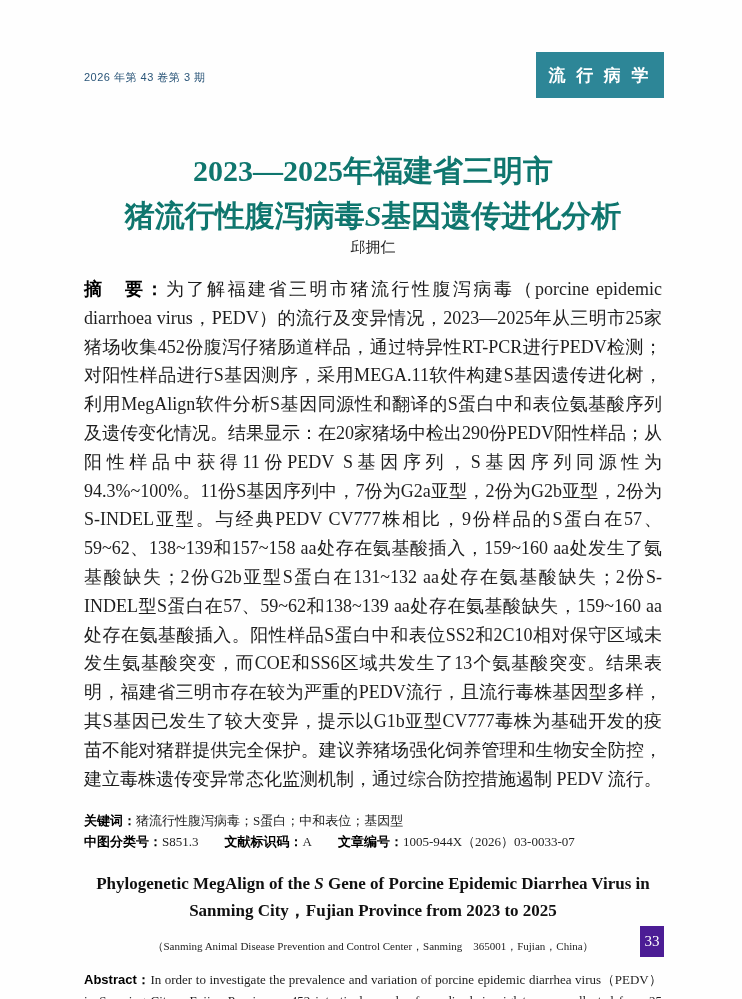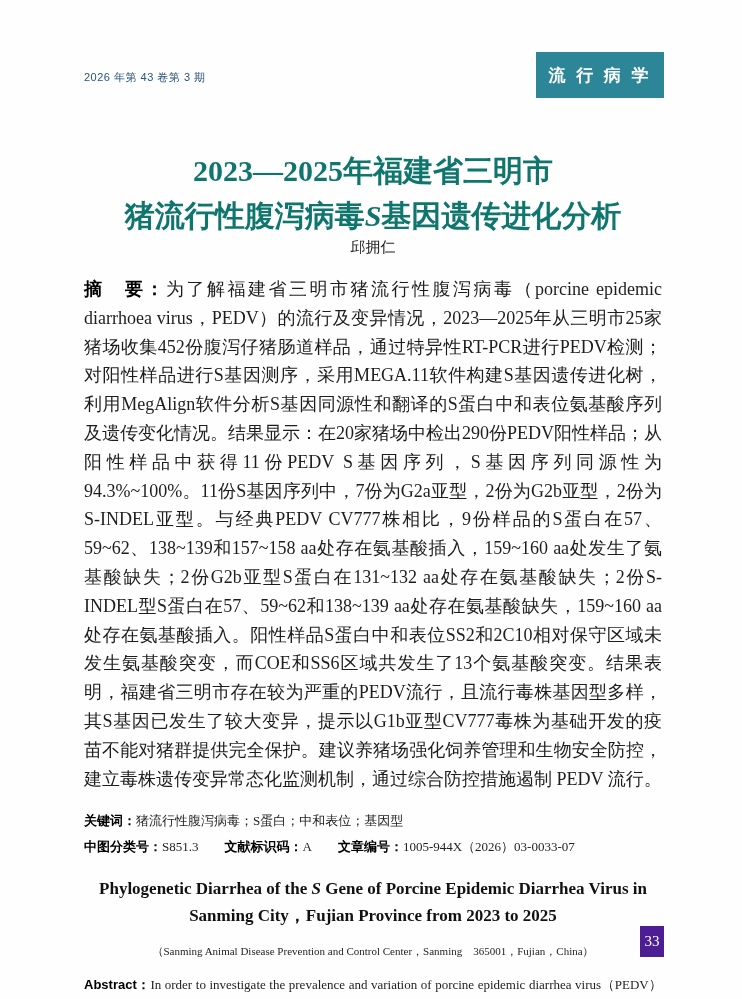--- a/index.html
+++ b/index.html
@@ -30,21 +30,21 @@
   }
   .cn-title .t-num { font-family:"Liberation Serif", serif; font-weight:600; }
   .cn-title .t-s { font-family:"Liberation Serif", serif; font-style:italic; font-weight:600; }
   .author { text-align:center; font-size:15px; }
   .affil { text-align:center; font-size:13.5px; margin-top:16px; }
   .abs {
     margin-top:18px; font-size:18px; line-height:1.6;
     text-align:justify; text-justify:inter-ideograph;
   }
   .lbl { font-family:"Liberation Sans", sans-serif; font-weight:bold; color:#000; }
-  .kv-line { font-size:13px; margin-top:5px; line-height:1.6; }
+  .kv-line { font-size:13px; line-height:1.6; }
   .meta-gap { margin-right:26px; }
   
   .en-title {
     margin-top:17px; text-align:center; font-weight:bold;
     font-size:17px; line-height:1.6; color:#111;
   }
   .en-title .t-s { font-style:italic; }
   .en-author { text-align:center; font-size:13.5px; margin-top:15px; }
   .en-affil { text-align:center; font-size:11px; margin-top:15px; }
   .en-abs { margin-top:15px; font-size:13px; line-height:1.62; text-align:justify; }
@@ -69,21 +69,21 @@
 
     <div class="author">邱拥仁</div>
 
     <p class="abs"><span class="lbl">摘　要：</span><span>为了解福建省三明市猪流行性腹泻病毒（porcine epidemic diarrhoea virus，PEDV）的流行及变异情况，2023—2025年从三明市25家猪场收集452份腹泻仔猪肠道样品，通过特异性RT-PCR进行PEDV检测；对阳性样品进行S基因测序，采用MEGA.11软件构建S基因遗传进化树，利用MegAlign软件分析S基因同源性和翻译的S蛋白中和表位氨基酸序列及遗传变化情况。结果显示：在20家猪场中检出290份PEDV阳性样品；从阳性样品中获得11份PEDV S基因序列，S基因序列同源性为94.3%~100%。11份S基因序列中，7份为G2a亚型，2份为G2b亚型，2份为S-INDEL亚型。与经典PEDV CV777株相比，9份样品的S蛋白在57、59~62、138~139和157~158 aa处存在氨基酸插入，159~160 aa处发生了氨基酸缺失；2份G2b亚型S蛋白在131~132 aa处存在氨基酸缺失；2份S-INDEL型S蛋白在57、59~62和138~139 aa处存在氨基酸缺失，159~160 aa处存在氨基酸插入。阳性样品S蛋白中和表位SS2和2C10相对保守区域未发生氨基酸突变，而COE和SS6区域共发生了13个氨基酸突变。结果表明，福建省三明市存在较为严重的PEDV流行，且流行毒株基因型多样，其S基因已发生了较大变异，提示以G1b亚型CV777毒株为基础开发的疫苗不能对猪群提供完全保护。建议养猪场强化饲养管理和生物安全防控，建立毒株遗传变异常态化监测机制，通过综合防控措施遏制 PEDV 流行。</span></p>
 
     <div class="kv-line"><span class="lbl">关键词：</span><span>猪流行性腹泻病毒；S蛋白；中和表位；基因型</span></div>
 
     <div class="kv-line"><span class="meta-gap"><span class="lbl">中图分类号：</span><span>S851.3</span></span><span class="meta-gap"><span class="lbl">文献标识码：</span><span>A</span></span><span><span class="lbl">文章编号：</span><span>1005-944X（2026）03-0033-07</span></span></div>
 
 
-    <div class="en-title"><span>Phylogenetic Diarrhea of the </span><span class="t-s">S</span><span> Gene of Porcine Epidemic Diarrhea Virus in</span><br><span>Sanming City，Fujian Province from 2023 to 2025</span></div>
+    <div class="en-title"><span>Phylogenetic MegAlign of the </span><span class="t-s">S</span><span> Gene of Porcine Epidemic Diarrhea Virus in</span><br><span>Sanming City，Fujian Province from 2023 to 2025</span></div>
 
     <div class="en-affil">（Sanming Animal Disease Prevention and Control Center，Sanming　365001，Fujian，China）</div>
 
     <p class="en-abs"><span class="lbl">Abstract：</span><span>In order to investigate the prevalence and variation of porcine epidemic diarrhea virus（PEDV）in Sanming City，Fujian Province，452 intestinal samples from diarrheic piglets were collected from 25 farms in the city from 2023 to 2025，to detect PEDV using specific RT-PCR. For positive samples，the S gene was sequenced，and a phylogenetic tree was constructed using MEGA 11 software. The homology of the S gene sequences and the amino acid sequences of the translated S protein，including its neutralizing epitopes and genetic changes，were analyzed using MegAlign software. The results showed that 290 PEDV-positive samples were detected from 20 farms，from which 11 PEDV S gene sequences were obtained，with a homology ranging from 94.3% to 100%，including 7 G2a subtype，2 G2b subtype and 2 S-INDEL subtype. Compared to the classical PEDV CV777，amino acid insertions were available in the S protein of 9 samples at 57，59－62，138－139 and 157－158 aa，and amino acid deletion occurred at 159－160 aa；amino acid deletion was found at 131-132 aa of S protein of the 2G2b subtype，at 57，59－62 and 138－139 aa of S protein of the 2 S-INDEL subtype，and amino acid insertion was at 159-160 aa of the latter. No amino acid</span></p>
 
   </div>
 
   <div class="pagenum">33</div>
 
 </div>

